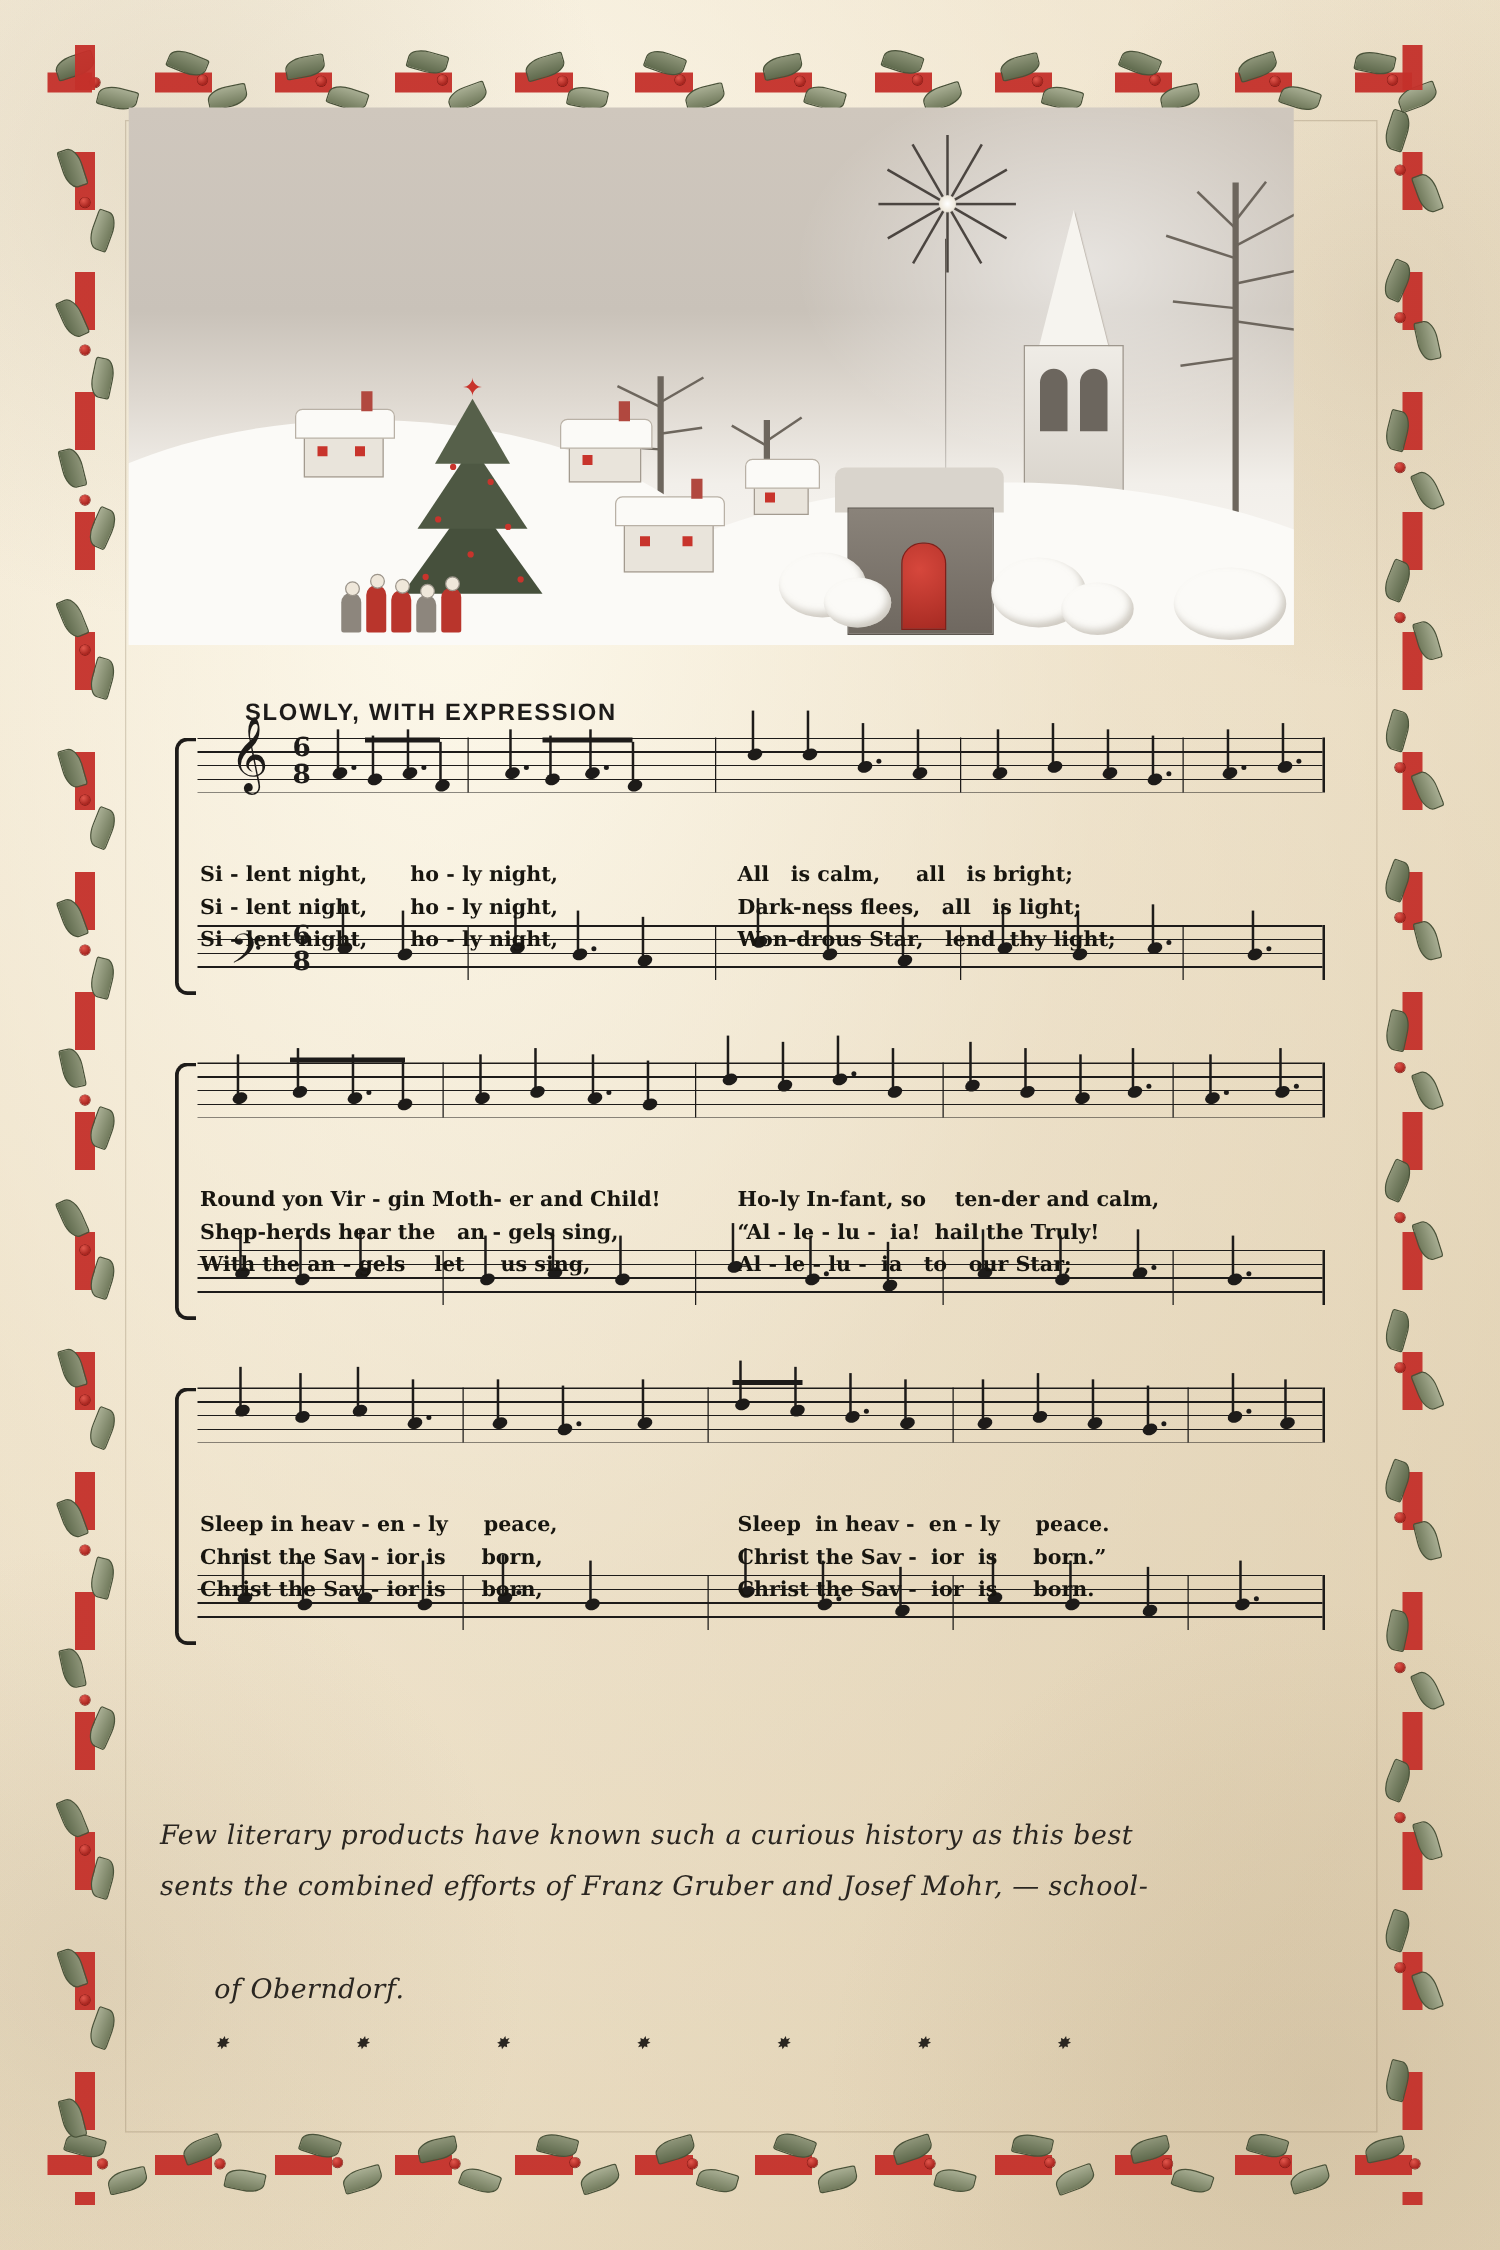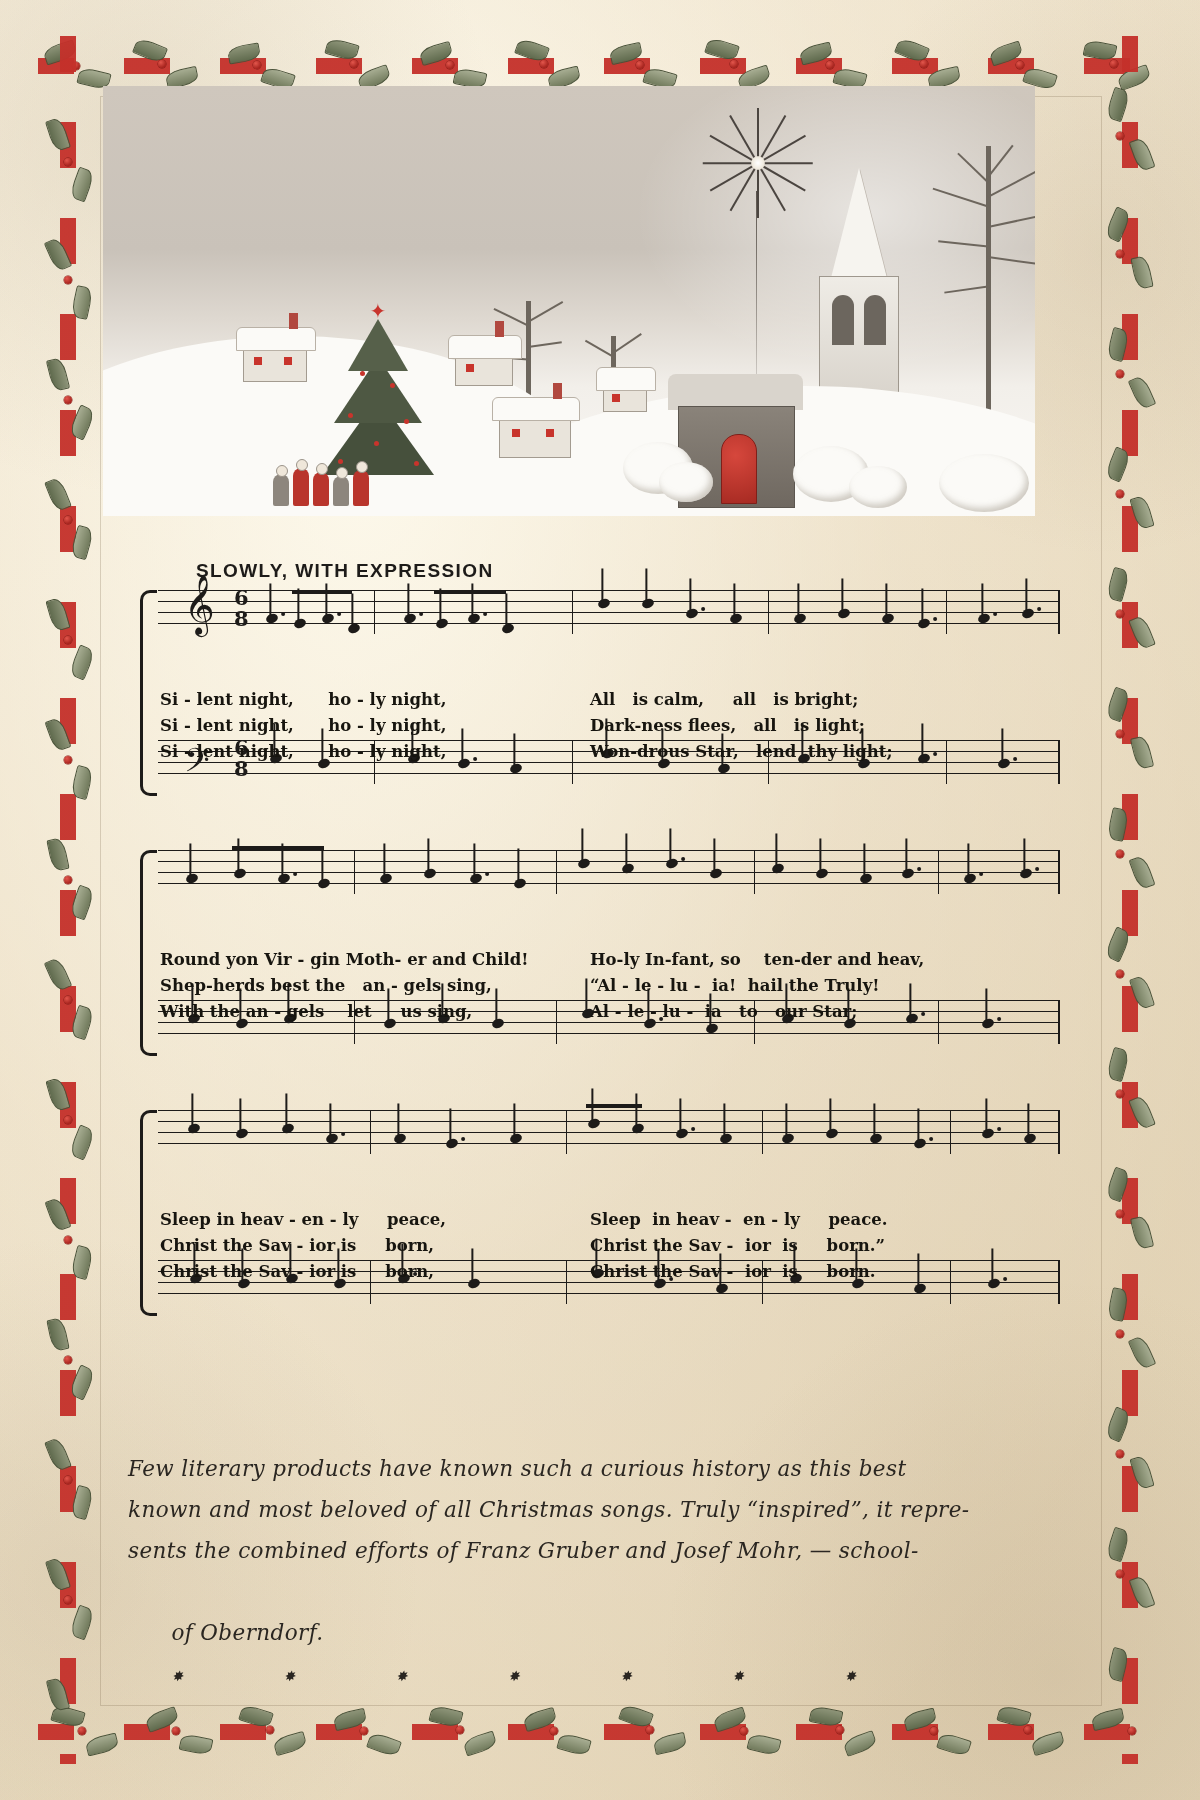--- a/index.html
+++ b/index.html
@@ -938,24 +938,24 @@
       <div class="note" style="left:824px; top:19px;">
           <div class="stem"></div>
           <div class="dot"></div>
         </div>
     </div>
   </div>
 
   <div class="lyric-block lyr2">
     <div class="lyric-row">
       <span class="w" style="width:430px;">Round yon Vir - gin Moth- er and Child!</span>
-      <span class="w">Ho-ly In-fant, so    ten-der and heav,</span>
+      <span class="w">Ho-ly In-fant, so    ten-der and calm,</span>
     </div>
     <div class="lyric-row">
-      <span class="w" style="width:430px;">Shep-herds best the   an - gels sing,</span>
+      <span class="w" style="width:430px;">Shep-herds hear the   an - gels sing,</span>
       <span class="w">“Al - le - lu -  ia!  hail the Truly!</span>
     </div>
     <div class="lyric-row">
       <span class="w" style="width:430px;">With the an - gels    let     us sing,</span>
       <span class="w">Al - le - lu -  ia   to   our Star;</span>
     </div>
   </div>
 
   <div class="system sys3">
     <div class="brace"></div>
@@ -1082,20 +1082,19 @@
       <span class="w">Christ the Sav -  ior  is     born.”</span>
     </div>
     <div class="lyric-row">
       <span class="w" style="width:430px;">Christ the Sav - ior is     born,</span>
       <span class="w">Christ the Sav -  ior  is     born.</span>
     </div>
   </div>
 
   <div class="note-text">
     <span class="ln">Few literary products have known such a curious history as this best</span>
-    <span class="ln">known and most beloved of all Christmas songs. Truly “inspired”, it repre-</span>
     <span class="ln">sents the combined efforts of Franz Gruber and Josef Mohr, — school-</span>
     <span class="ln">
       <span>of Oberndorf.</span>
       <span class="dingbats">✸ ✸ ✸ ✸ ✸ ✸ ✸</span>
     </span>
   </div>
 </div>
 
 </body></html>

